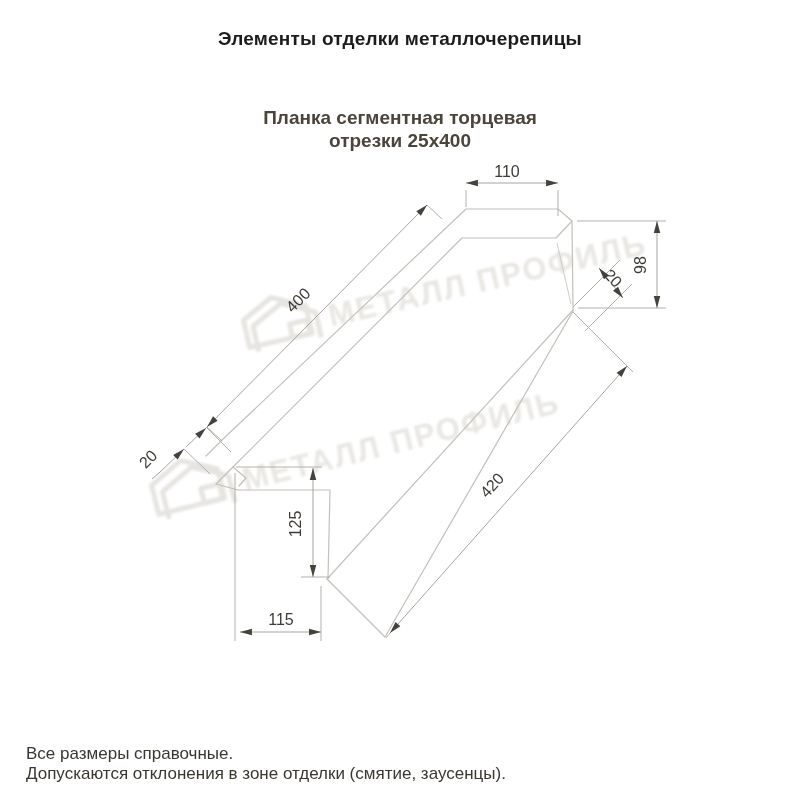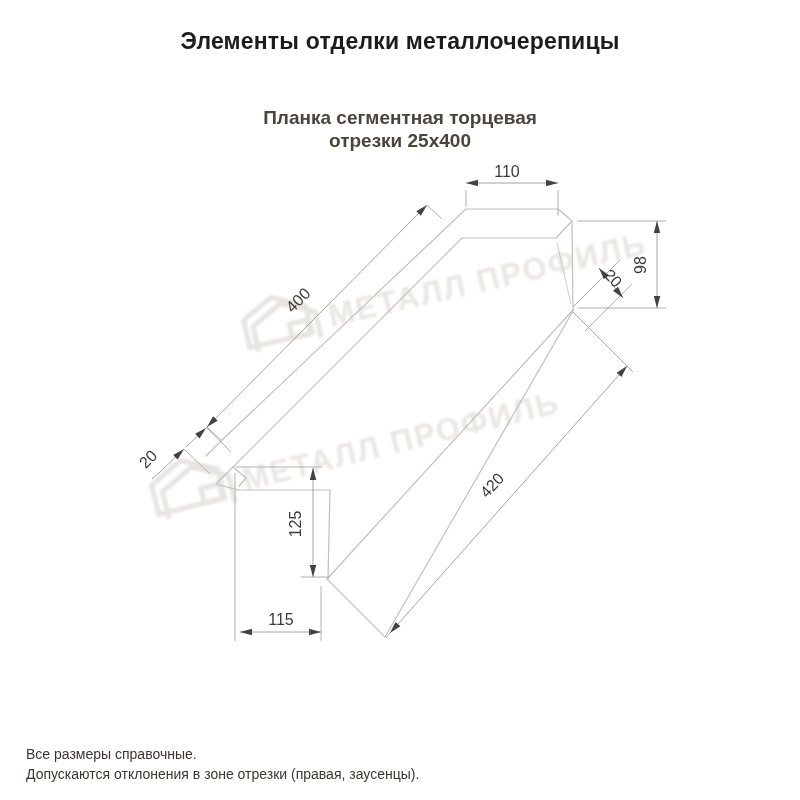--- a/index.html
+++ b/index.html
@@ -1,31 +1,31 @@
 <!DOCTYPE html>
 <html><head>
 <meta charset="utf-8">
 <style>
   html,body{margin:0;padding:0;background:#ffffff;}
   .page{position:relative;width:800px;height:800px;background:#ffffff;overflow:hidden;
         font-family:"Liberation Sans", sans-serif;}
   .title{position:absolute;top:28px;left:0;width:800px;text-align:center;
-         font-size:23px;font-weight:bold;color:#1c1c1c;letter-spacing:.2px;}
+         font-size:19px;font-weight:bold;color:#1c1c1c;letter-spacing:.2px;}
   .subtitle{position:absolute;top:106px;left:0;width:800px;text-align:center;
             font-size:19px;font-weight:bold;color:#4a443b;line-height:23px;}
   .drawing{position:absolute;top:0;left:0;}
   .shape{stroke:#c3c0b9;stroke-width:1.2;fill:none;stroke-linejoin:round;stroke-linecap:round;}
   .shape-faint{stroke:#cfccc5;stroke-width:1;fill:none;}
   .dim{stroke:#a7a49e;stroke-width:1;fill:none;}
   .ext{stroke:#b3b0aa;stroke-width:1;fill:none;}
   .dimtext{fill:#3e3b36;font-size:16px;font-family:"Liberation Sans",sans-serif;}
   .wm{opacity:.55;filter:blur(1.1px);}
   .wm text{fill:#d6d3cb;font-weight:bold;letter-spacing:2px;font-size:31px;}
   .wm .logo{stroke:#d2cfc7;stroke-width:5;fill:none;stroke-linejoin:round;}
-  .footer{position:absolute;left:26px;top:744px;font-size:14px;color:#3a372f;line-height:20px;}
+  .footer{position:absolute;left:26px;top:744px;font-size:17px;color:#3a372f;line-height:20px;}
 </style>
 </head>
 <body>
 
 <div class="page">
 
   <div class="title">Элементы отделки металлочерепицы</div>
 
   <div class="subtitle">
     <div>Планка сегментная торцевая</div>
@@ -121,16 +121,16 @@
     <g>
       <line class="ext" x1="235" y1="473" x2="235" y2="641"></line>
       <line class="ext" x1="321" y1="586" x2="321" y2="641"></line>
       <line class="dim" x1="240" y1="632" x2="321" y2="632" marker-start="url(#ah)" marker-end="url(#ah)"></line>
       <text class="dimtext" x="281" y="625" text-anchor="middle">115</text>
     </g>
   </svg>
 
   <div class="footer">
     <div>Все размеры справочные.</div>
-    <div>Допускаются отклонения в зоне отрезки (правая, заусенцы).</div>
+    <div>Допускаются отклонения в зоне отделки (смятие, заусенцы).</div>
   </div>
 
 </div>
 
 </body></html>

